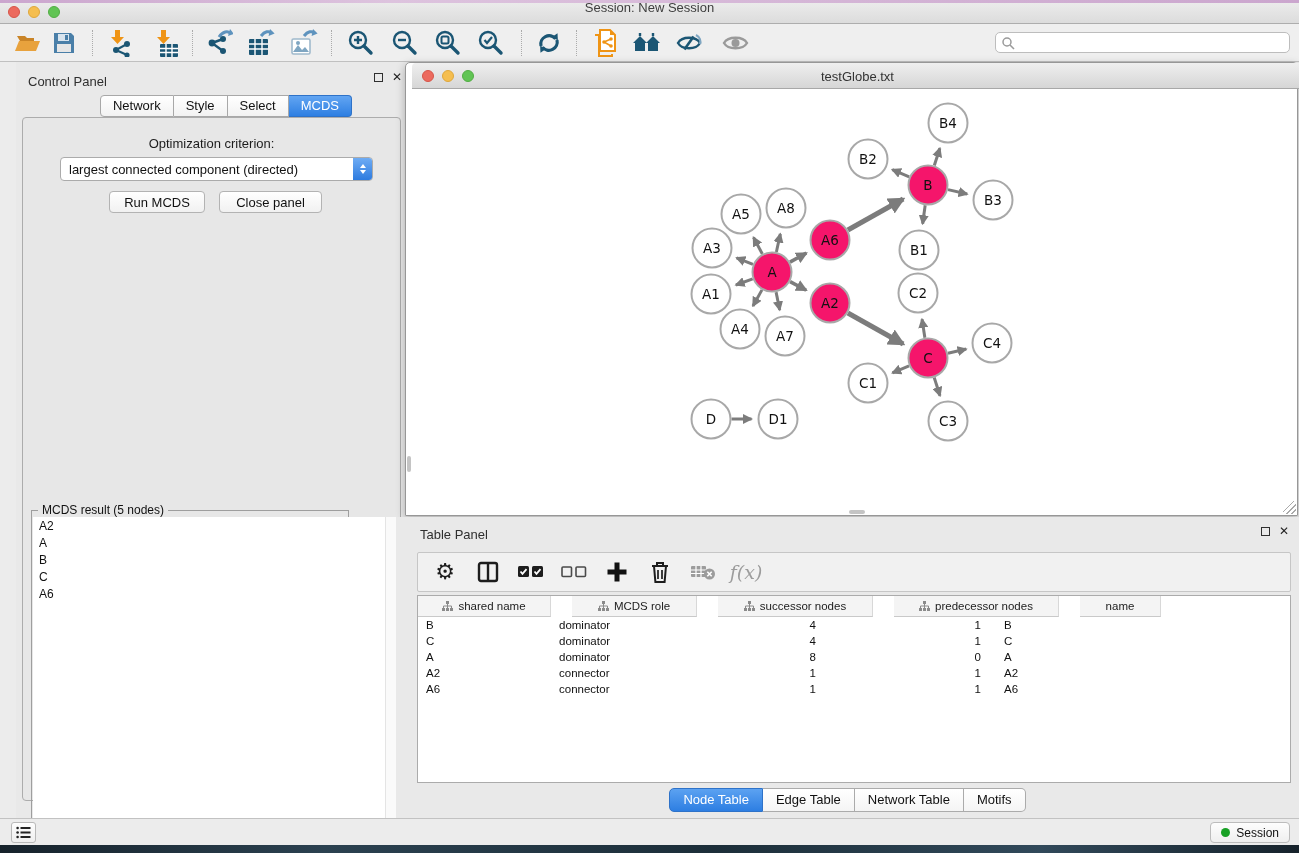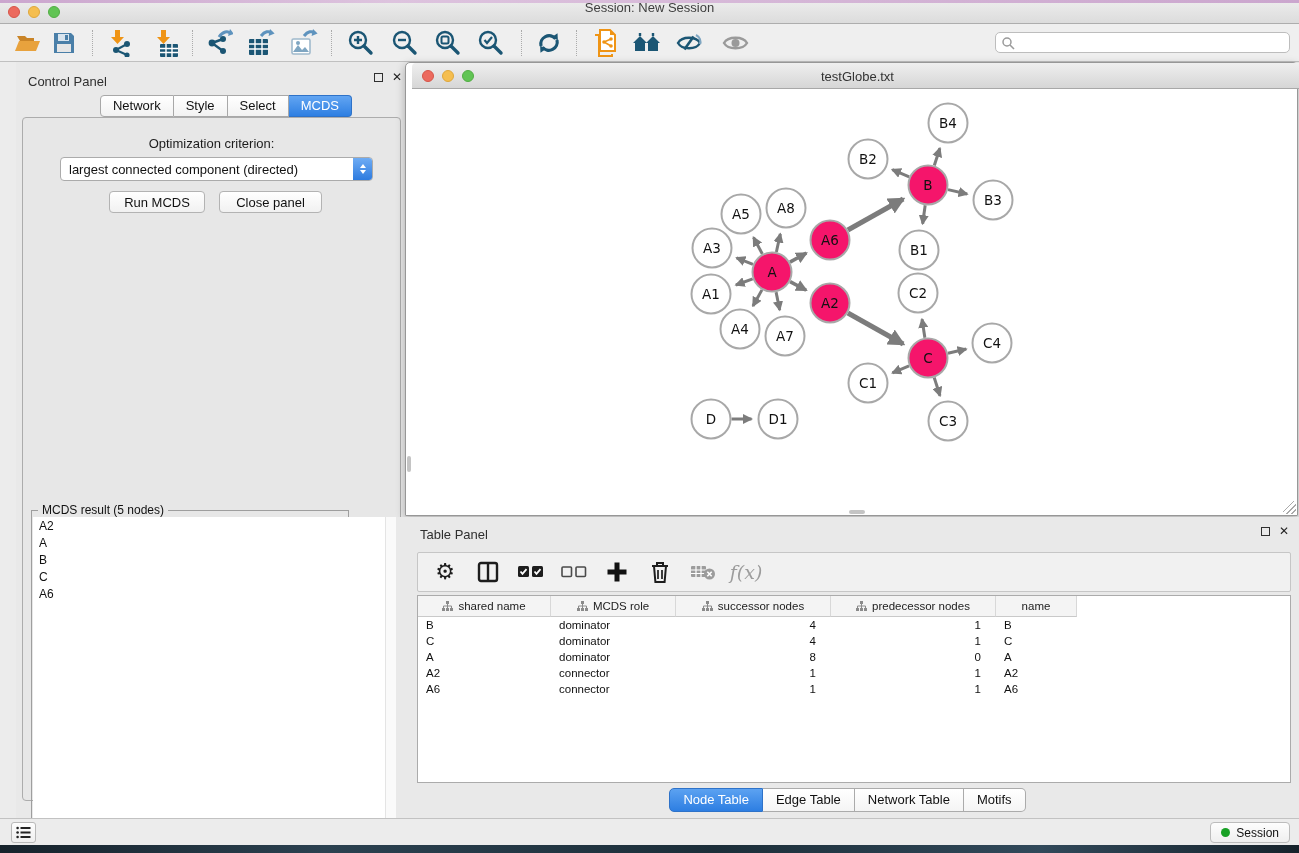--- a/index.html
+++ b/index.html
@@ -70,21 +70,21 @@
 
   
   #tablepanel { position:absolute; left:396px; top:517px; width:903px; height:301px; background:#E9E9E9; }
   #tp-header { position:absolute; left:24px; top:8px; }
   #tp-btns { position:absolute; right:10px; top:10px; }
   #tp-toolbar { position:absolute; left:21px; top:35px; width:874px; height:40px;
     background:#F1F1F1; border:1px solid #C6C6C6; border-radius:2px; display:flex; align-items:center; padding-left:14px; gap:17px; }
   .tpi { display:flex; align-items:center; justify-content:center; width:26px; height:28px; }
   #fx { font-family:"DejaVu Serif",serif; font-style:italic; font-size:19px; color:#9C9C9C; }
   #tp-table { position:absolute; left:21px; top:78px; width:874px; height:188px; background:#fff; border:1px solid #ABABAB; overflow:hidden; }
-  #thead { display:flex; height:21px; }
+  #thead { display:flex; height:21px;gap:21px; }
   .th { background:#F4F4F4; border-right:1px solid #D8D8D8; border-bottom:1px solid #C9C9C9;
     display:flex; align-items:center; justify-content:center; gap:5px; font-size:11.5px; color:#222; }
   .tr { display:flex; height:16px; }
   .td { font-size:11.5px; color:#111; display:flex; align-items:center; white-space:nowrap; }
   .td.l { padding-left:8px; }
   .td.r { justify-content:flex-end; padding-right:15px; }
   #tp-tabs { position:absolute; left:0; top:271px; width:100%; display:flex; justify-content:center; }
   .tptab { font-size:13px; color:#111; background:linear-gradient(#FFFFFF,#F4F4F4); border:1px solid #ABABAB; border-left:none; padding:3px 13px 4px; }
   .tptab:first-child { border-left:1px solid #ABABAB; border-radius:5px 0 0 5px; }
   .tptab:last-child { border-radius:0 5px 5px 0; }

